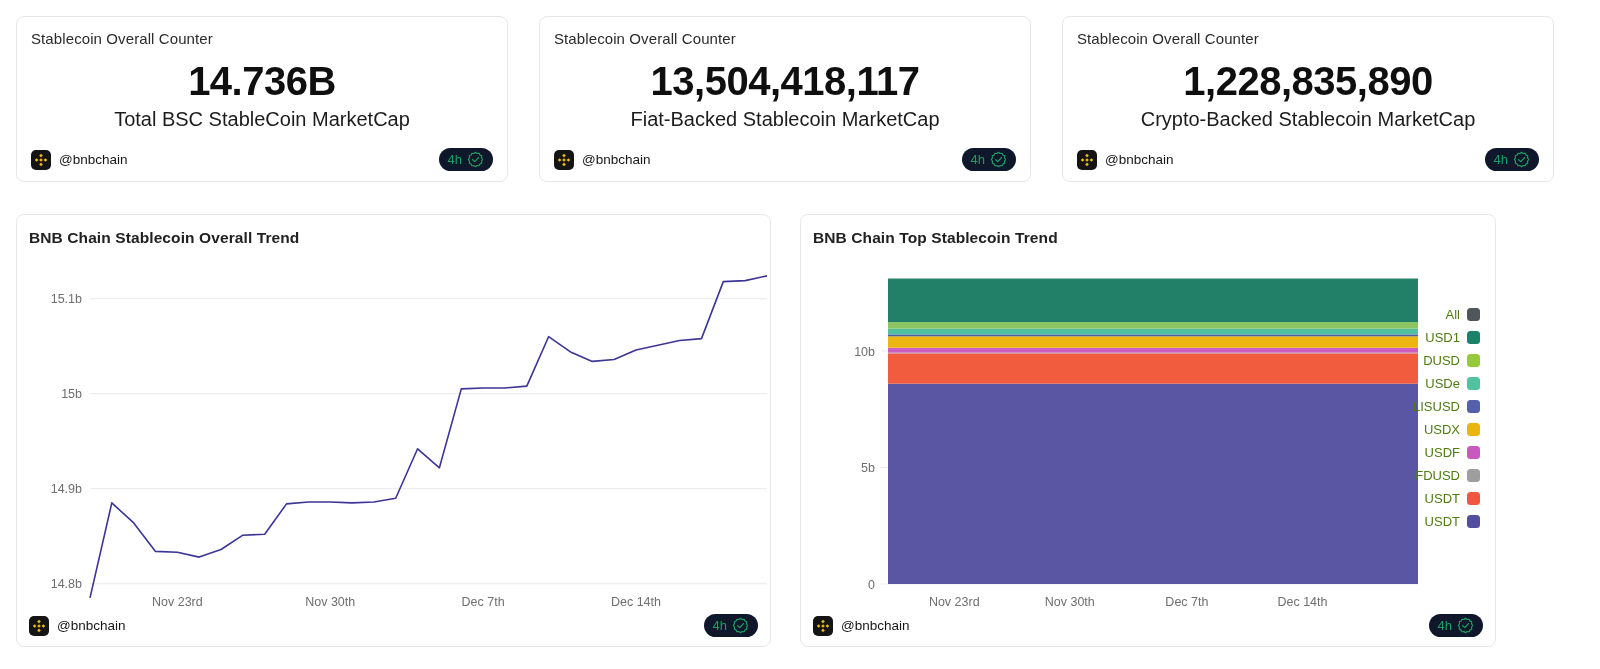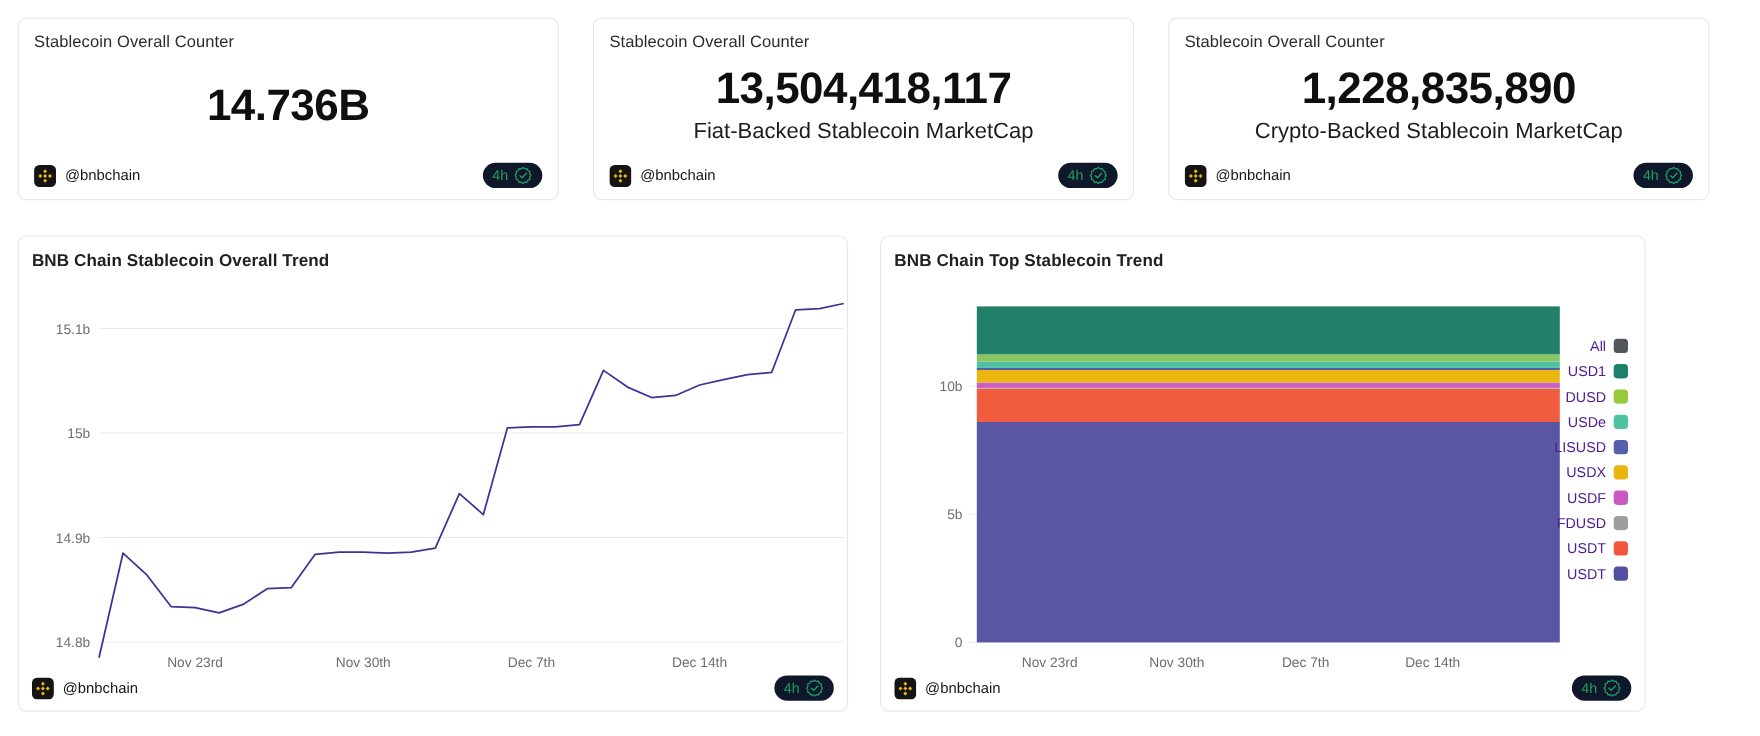--- a/index.html
+++ b/index.html
@@ -21,32 +21,33 @@
            padding: 3px 9px; font-size: 13px; color: #1d9e63; }
 
   
   .chart-card { padding: 0; }
   .chart-card .card-title { position: absolute; left: 12px; top: 14px; font-size: 15.5px; font-weight: 700; color: #212121; text-align: center; }
   .chart-svg { position: absolute; left: 0; top: 40px; }
   .chart-footer { position: absolute; left: 12px; right: 12px; bottom: 9px; }
 
   .legend { position: absolute; right: 15px; top: 88px; display: flex; flex-direction: column; }
   .legend-item { height: 23px; display: flex; align-items: center; justify-content: flex-end; gap: 7px;
-                 font-size: 13px; color: #4c1d95; cursor: pointer; }
+                 font-size: 13px; color: #4d7c0f; cursor: pointer; }
   .legend-swatch { width: 13px; height: 13px; border-radius: 3.5px; flex: 0 0 auto; }
 
   .tick-text { font-size: 12.5px; fill: #6e6e6e; }
 </style>
 </head>
 <body>
 
 <div class="card stat-card" style="left:16px; top:16px; width:492px; height:166px;">
   <div class="card-title">Stablecoin Overall Counter</div>
   <div class="stat-center">
     <div class="stat-value">14.736B</div>
+    <div class="stat-subtitle">Total BSC StableCoin MarketCap</div>
   </div>
   <div class="footer-row">
     <div class="author">
       <svg class="bnb-icon" width="20" height="20" viewBox="0 0 20 20">
           <rect x="0" y="0" width="20" height="20" rx="5" fill="#141414"></rect>
           <polygon points="10,8.2 11.8,10 10,11.8 8.2,10" fill="#f0b90b"></polygon>
           <polygon points="10,3.8 11.8,5.6 10,7.3999999999999995 8.2,5.6" fill="#f0b90b"></polygon>
           <polygon points="10,12.6 11.8,14.4 10,16.2 8.2,14.4" fill="#f0b90b"></polygon>
           <polygon points="5.6,8.2 7.3999999999999995,10 5.6,11.8 3.8,10" fill="#f0b90b"></polygon>
           <polygon points="14.4,8.2 16.2,10 14.4,11.8 12.6,10" fill="#f0b90b"></polygon>

